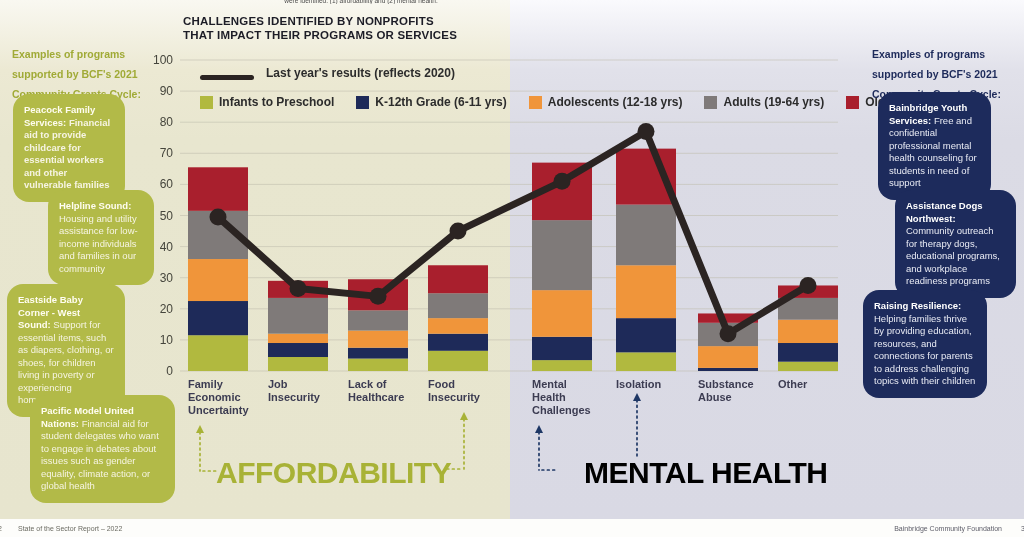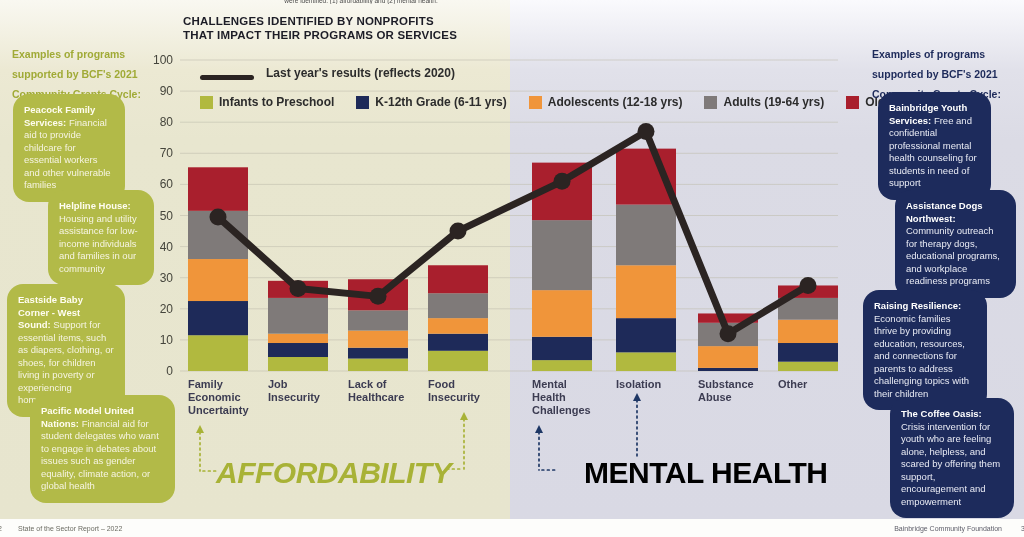--- a/index.html
+++ b/index.html
@@ -172,49 +172,46 @@
       <line x1="464" y1="419" x2="464" y2="469" stroke="#a8b236" stroke-width="1.7" stroke-dasharray="1.8 3.6" stroke-linecap="round"></line>
       <path d="M 460 420 L 468 420 L 464 412 Z" fill="#a8b236"></path>
       <line x1="447" y1="469" x2="461" y2="469" stroke="#a8b236" stroke-width="1.7" stroke-dasharray="1.8 3.6" stroke-linecap="round"></line>
       <line x1="539" y1="432" x2="539" y2="470" stroke="#1e3765" stroke-width="1.7" stroke-dasharray="1.8 3.6" stroke-linecap="round"></line>
       <path d="M 535 433 L 543 433 L 539 425 Z" fill="#1e3765"></path>
       <line x1="542" y1="470" x2="556" y2="470" stroke="#1e3765" stroke-width="1.7" stroke-dasharray="1.8 3.6" stroke-linecap="round"></line>
       <line x1="637" y1="400" x2="637" y2="458" stroke="#1e3765" stroke-width="1.7" stroke-dasharray="1.8 3.6" stroke-linecap="round"></line>
       <path d="M 633 401 L 641 401 L 637 393 Z" fill="#1e3765"></path>
     </svg>
 
-  <div class="group-label" style="left: 216px; color: rgb(168, 178, 54); font-style: italic;">AFFORDABILITY</div>
+  <div class="group-label" style="left: 216px; color: rgb(168, 178, 54);">AFFORDABILITY</div>
   <div class="group-label" style="left: 584px; color: #000000;">MENTAL HEALTH</div>
 
   <div class="panel-header left">Examples of programs supported by BCF's 2021 Community Grants Cycle:</div>
-  <div class="card olive" style="left:13px;top:94px;width:112px;">
+  <div class="card olive" style="left:13px;top:94px;width:112px;font-weight:bold;">
     <b>Peacock Family Services:</b><span> Financial aid to provide childcare for essential workers and other vulnerable families</span>
   </div>
   <div class="card olive" style="left:48px;top:190px;width:106px;">
-    <b>Helpline House:</b><span> Housing and utility assistance for low-income individuals and families in our community</span>
+    <b>Helpline Sound:</b><span> Housing and utility assistance for low-income individuals and families in our community</span>
   </div>
   <div class="card olive" style="left:7px;top:284px;width:118px;">
     <b>Eastside Baby Corner - West Sound:</b><span> Support for essential items, such as diapers, clothing, or shoes, for children living in poverty or experiencing homelessness</span>
   </div>
   <div class="card olive" style="left:30px;top:395px;width:145px;">
     <b>Pacific Model United Nations:</b><span> Financial aid for student delegates who want to engage in debates about issues such as gender equality, climate action, or global health</span>
   </div>
 
   <div class="panel-header right">Examples of programs supported by BCF's 2021 Community Grants Cycle:</div>
   <div class="card navy" style="left:878px;top:92px;width:113px;">
     <b>Bainbridge Youth Services:</b><span> Free and confidential professional mental health counseling for students in need of support</span>
   </div>
   <div class="card navy" style="left:895px;top:190px;width:121px;">
     <b>Assistance Dogs Northwest:</b><span> Community outreach for therapy dogs, educational programs, and workplace readiness programs</span>
   </div>
   <div class="card navy" style="left:863px;top:290px;width:124px;">
-    <b>Raising Resilience:</b><span> Economic families thrive by providing education, resources, and connections for parents to address challenging topics with their children</span>
-  </div>
-  <div class="card navy" style="left:890px;top:398px;width:124px;">
-    <b>The Coffee Oasis:</b><span> Crisis intervention for youth who are feeling alone, helpless, and scared by offering them support, encouragement and empowerment</span>
+    <b>Raising Resilience:</b><span> Helping families thrive by providing education, resources, and connections for parents to address challenging topics with their children</span>
   </div>
 
   <div class="footer">
     <span class="pageno-left">2</span>
     <span class="foot-left">State of the Sector Report – 2022</span>
     <span class="foot-right">Bainbridge Community Foundation</span>
     <span class="pageno-right">3</span>
   </div>
 </div>
 

